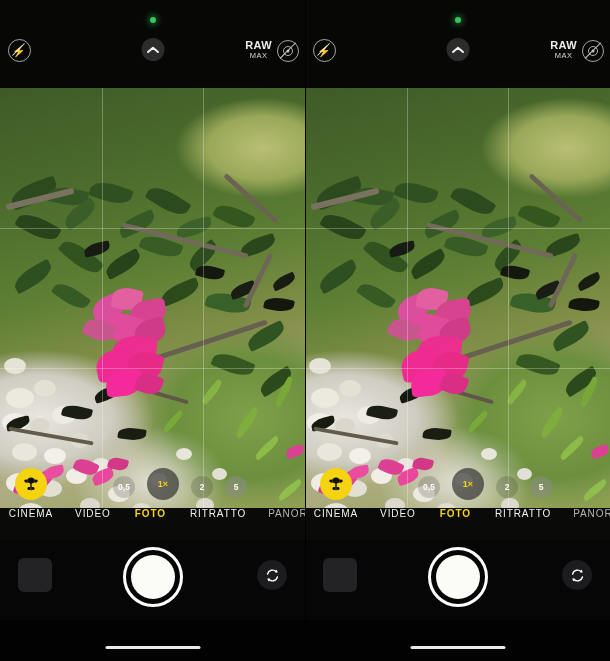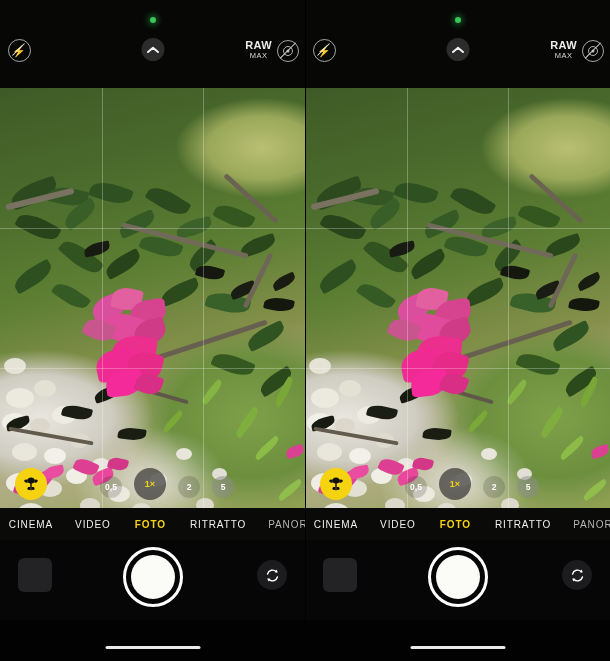--- a/index.html
+++ b/index.html
@@ -53,31 +53,31 @@
   .speck{position:absolute;border-radius:50%;}
   .leaf{position:absolute;border-radius:60% 10% 60% 10%;}
   .branch{position:absolute;background:#6e6a57;border-radius:3px;}
   .petal{position:absolute;border-radius:55% 15% 55% 15%;}
 
   
   .zoomrow{position:absolute;left:0;right:0;bottom:8px;height:32px;}
   .macro-btn{position:absolute;left:15px;top:0;width:32px;height:32px;border-radius:50%;
     background:#f5d311;display:flex;align-items:center;justify-content:center;}
   .macro-btn svg{display:block;}
-  .zoom-pills{position:absolute;left:100px;top:0;display:flex;align-items:center;gap:0px;}
+  .zoom-pills{position:absolute;left:113px;top:0;display:flex;align-items:center;gap:0px;}
   .zpill{width:22px;height:22px;border-radius:50%;background:rgba(30,30,30,.5);
     display:flex;align-items:center;justify-content:center;font-size:8.5px;color:#fff;margin-top:5px;
     margin-right:12px;font-weight:600;}
   .zpill.active{width:32px;height:32px;margin-top:0;background:rgba(30,30,30,.62);color:#f5d311;font-size:9px;}
   .zpill.plain{background:rgba(30,30,30,.18);}
   .zpill.ghost{background:rgba(140,140,140,.5);}
 
   
   .modes{position:relative;height:32px;background:#0a0a09;}
-  .modes .track{position:absolute;top:0;left:0;right:0;height:32px;display:flex;align-items:center;}
+  .modes .track{position:absolute;top:0;left:0;right:0;height:32px;display:flex;}
   .mode{font-size:10px;letter-spacing:.9px;color:#f0f0f0;white-space:nowrap;font-weight:500;}
   .mode.active{color:#f5d311;font-weight:bold;}
   .mode.clipped{color:#b5b5b5;}
 
   
   .shutterrow{position:relative;height:80px;background:#060606;}
   .thumb{position:absolute;left:18px;top:18px;width:34px;height:34px;border-radius:6px;background:#232325;}
   .shutter{position:absolute;left:50%;transform:translateX(-50%);top:7px;width:54px;height:54px;border-radius:50%;
     border:3px solid #fff;background:transparent;display:flex;align-items:center;justify-content:center;}
   .shutter .inner{width:44px;height:44px;border-radius:50%;background:#fbfbf8;}

